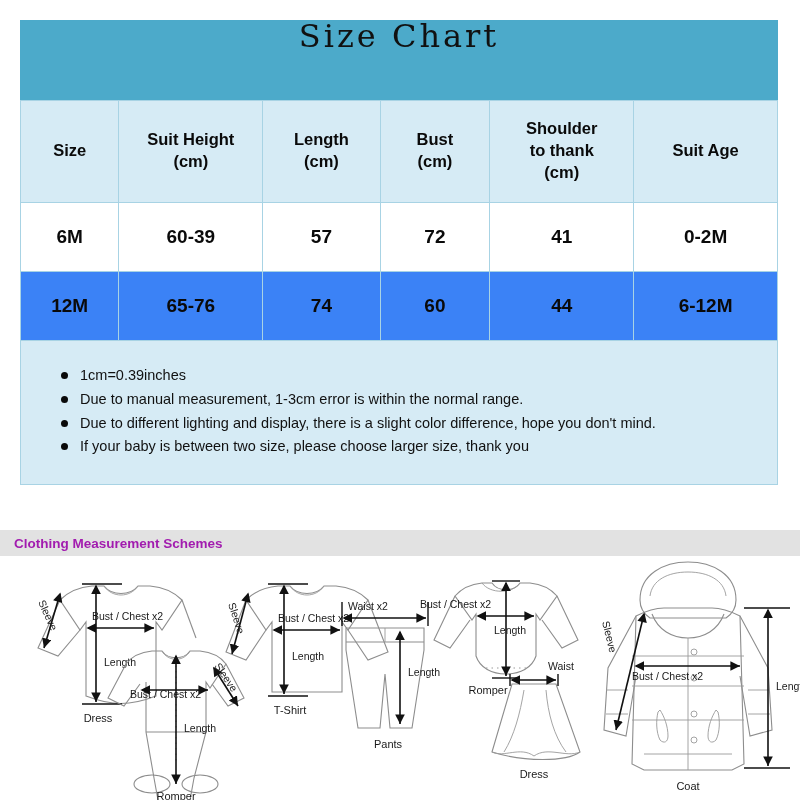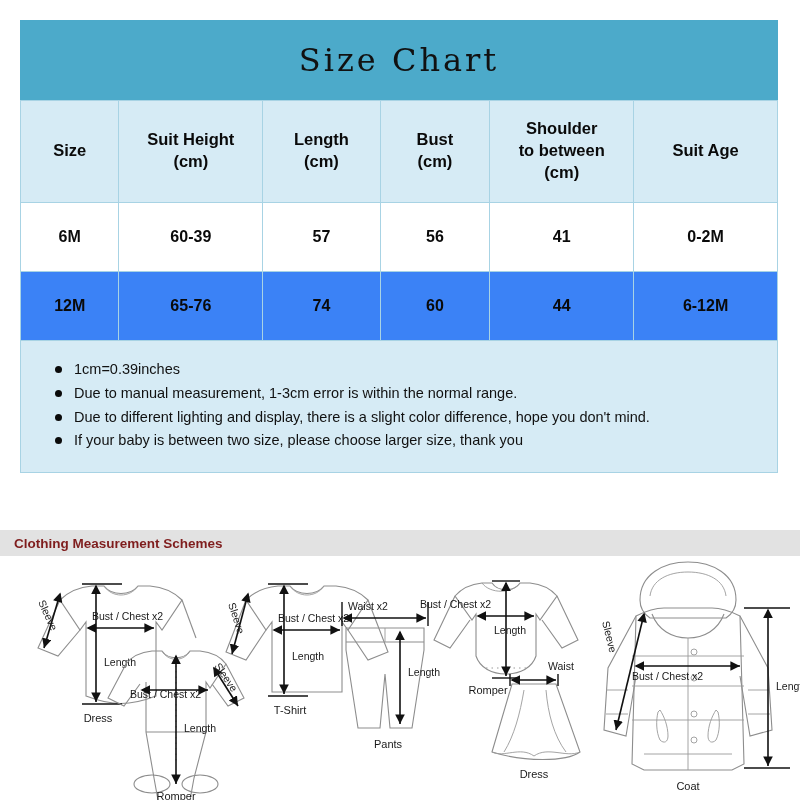--- a/index.html
+++ b/index.html
@@ -20,21 +20,20 @@
     position: absolute;
     left: 20px;
     top: 20px;
     width: 758px;
   }
 
   #chart-title-bar {
     background: #4caaca;
     height: 80px;
     display: flex;
-    align-items: center;
     justify-content: center;
   }
   #chart-title {
     font-family: "DejaVu Serif", serif;
     font-size: 32px;
     letter-spacing: 3px;
     color: #111111;
     line-height: 1;
   }
 
@@ -52,21 +51,21 @@
   table#size-table thead th {
     background: #d6ebf5;
     font-size: 16.5px;
     font-weight: bold;
     padding: 9px 2px 10px 2px;
     line-height: 1.32;
     height: 82px;
     vertical-align: middle;
   }
   table#size-table tbody td {
-    font-size: 16px;
+    font-size: 19px;
     font-weight: bold;
     height: 66px;
     vertical-align: middle;
   }
   table#size-table tbody tr.row-alt td {
     background: #3b82f6;
   }
   table#size-table tbody tr.row-plain td {
     background: #ffffff;
   }
@@ -81,21 +80,21 @@
 
   
   #notes-box {
     background: #d6ebf5;
     border: 1px solid #a8d3e4;
     border-top: none;
     padding: 7px 10px 9px 10px;
     box-sizing: border-box;
   }
   ul#notes-list {
-    margin: 10px;
+    margin: 16px;
     padding: 0;
     list-style: none;
   }
   ul#notes-list li {
     display: flex;
     align-items: flex-start;
     font-size: 14.5px;
     color: #111111;
     line-height: 1.5;
     padding: 1px 0;
@@ -121,21 +120,21 @@
     background: #e2e2e2;
     height: 26px;
     display: flex;
     align-items: center;
     padding-left: 14px;
     box-sizing: border-box;
   }
   #schemes-header-label {
     font-size: 13.5px;
     font-weight: bold;
-    color: #7f1d1d;
+    color: #a21caf;
   }
   #schemes-canvas-wrap {
     position: relative;
     width: 800px;
     height: 244px;
     background: #ffffff;
   }
   #schemes-canvas-wrap svg {
     display: block;
   }
@@ -206,34 +205,34 @@
         <th>
           <span>Length</span><br>
           <span>(cm)</span>
         </th>
         <th>
           <span>Bust</span><br>
           <span>(cm)</span>
         </th>
         <th>
           <span>Shoulder</span><br>
-          <span>to  between</span><br>
+          <span>to  thank</span><br>
           <span>(cm)</span>
         </th>
         <th>
           <span>Suit  Age</span>
         </th>
       </tr>
     </thead>
     <tbody>
       <tr class="row-plain">
         <td>6M</td>
         <td>60-39</td>
         <td>57</td>
-        <td>56</td>
+        <td>72</td>
         <td>41</td>
         <td>0-2M</td>
       </tr>
       <tr class="row-alt">
         <td>12M</td>
         <td>65-76</td>
         <td>74</td>
         <td>60</td>
         <td>44</td>
         <td>6-12M</td>

